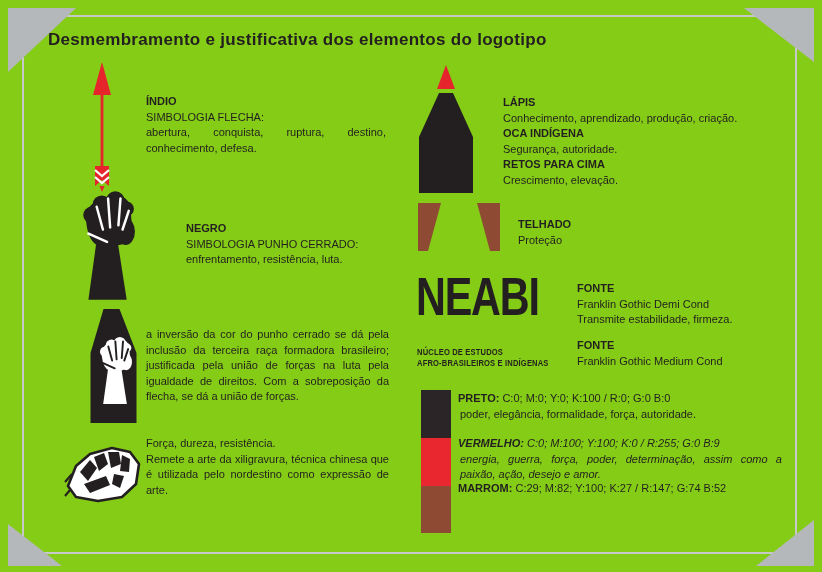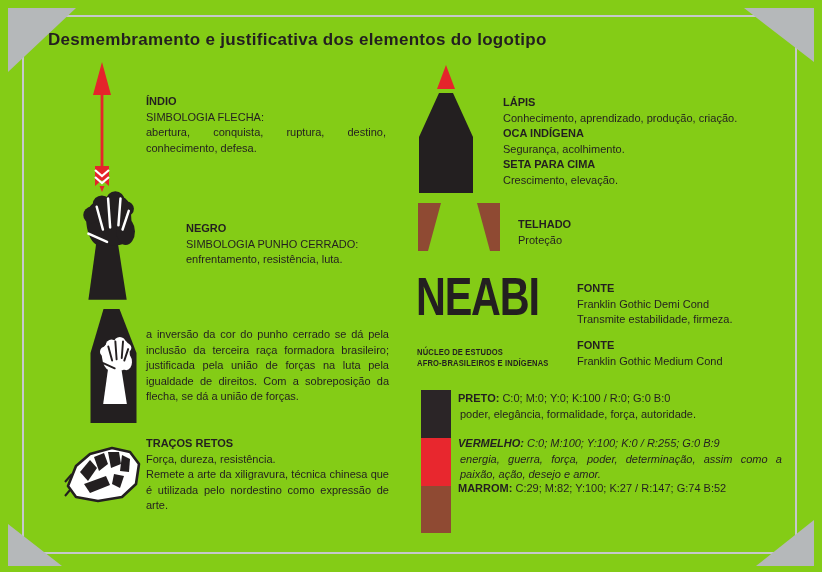--- a/index.html
+++ b/index.html
@@ -109,36 +109,35 @@
       <path d="M20,40 L42,32 L46,41 L26,49 Z"></path>
       <path d="M50,30 L60,32 L56,44 L48,40 Z"></path>
     </g>
     <g stroke="#231f20" stroke-width="2" fill="none">
       <path d="M8,30 L1,38"></path>
       <path d="M6,46 L1,52"></path>
     </g>
   </svg>
 
   <div class="abs txt" style="left:146px;top:436px;width:243px;">
-    <div class="b">TRAÇOS RETOS</div>
     <div>Força, dureza, resistência.</div>
     <div class="just">Remete a arte da xiligravura, técnica chinesa que é utilizada pelo nordestino como expressão de arte.</div>
   </div>
 
   <svg class="abs" style="left:419px;top:63px;" width="54" height="130" viewBox="0 0 54 130">
     <polygon fill="#e5242b" points="27,2 36,26 18,26"></polygon>
     <polygon fill="#231f20" points="20,30 34,30 54,74 54,130 0,130 0,74"></polygon>
   </svg>
 
   <div class="abs txt" style="left:503px;top:95px;width:255px;">
     <div class="b">LÁPIS</div>
     <div>Conhecimento, aprendizado, produção, criação.</div>
     <div class="b">OCA INDÍGENA</div>
-    <div>Segurança, acolhimento.</div>
-    <div class="b">SETA PARA CIMA</div>
+    <div>Segurança, autoridade.</div>
+    <div class="b">RETOS PARA CIMA</div>
     <div>Crescimento, elevação.</div>
   </div>
 
   <svg class="abs" style="left:418px;top:203px;" width="82" height="48" viewBox="0 0 82 48">
     <polygon fill="#8f4a33" points="0,0 23,0 10,48 0,48"></polygon>
     <polygon fill="#8f4a33" points="59,0 82,0 82,48 72,48"></polygon>
   </svg>
 
   <div class="abs txt" style="left:518px;top:217px;width:160px;">
     <div class="b">TELHADO</div>

